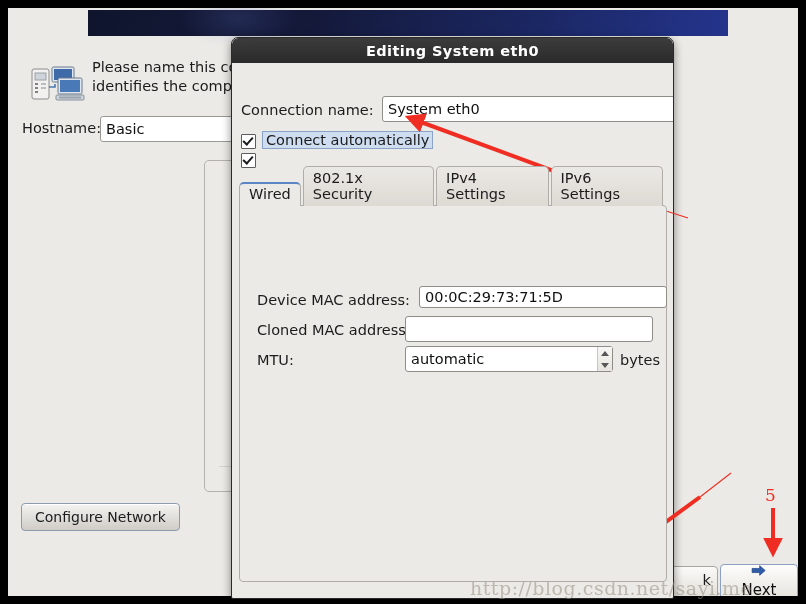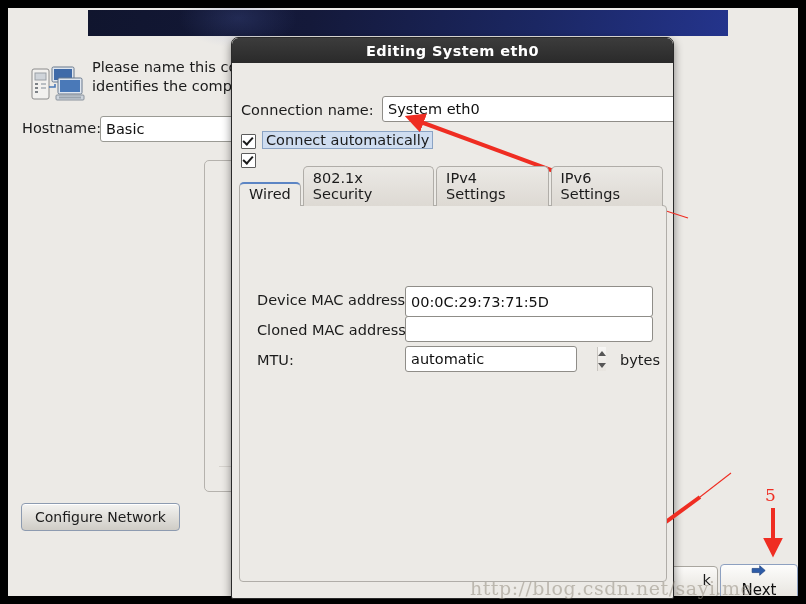--- a/index.html
+++ b/index.html
@@ -225,40 +225,40 @@
     position: absolute; left: 7px; top: 142px;
     width: 426px; height: 375px;
     background: #eceae6;
     border: 1px solid #b0ada8;
     border-radius: 0 4px 4px 4px;
     z-index: 1;
   }
 
   #mac-label { position: absolute; left: 17px; top: 86px; }
   #mac-input {
-    position: absolute; left: 165px; top: 80px;
-    width: 248px; height: 31px;
+    position: absolute; left: 179px; top: 80px;
+    width: 248px; height: 22px;
     box-sizing: border-box;
     background: #fff; border: 1px solid #8f8d88; border-radius: 3px;
     font-size: 14.5px; color: #101010; padding: 2px 5px;
     font-family: "DejaVu Sans", sans-serif; outline: none;
   }
   #cloned-label { position: absolute; left: 17px; top: 116px; }
   #cloned-input {
     position: absolute; left: 165px; top: 110px;
     width: 248px; height: 26px;
     box-sizing: border-box;
     background: #fff; border: 1px solid #8f8d88; border-radius: 3px;
     font-size: 14.5px; color: #101010; padding: 2px 5px;
     font-family: "DejaVu Sans", sans-serif; outline: none;
   }
   #mtu-label { position: absolute; left: 17px; top: 146px; }
   #mtu-spin {
     position: absolute; left: 165px; top: 140px;
-    width: 172px; height: 26px;
+    width: 208px; height: 26px;
     box-sizing: border-box;
     background: #fff; border: 1px solid #8f8d88; border-radius: 3px;
     display: flex; align-items: stretch;
   }
   #mtu-input {
     flex: 1; border: none; outline: none; background: transparent;
     font-size: 14.5px; color: #101010; padding: 2px 5px;
     font-family: "DejaVu Sans", sans-serif;
   }
   #mtu-buttons {

